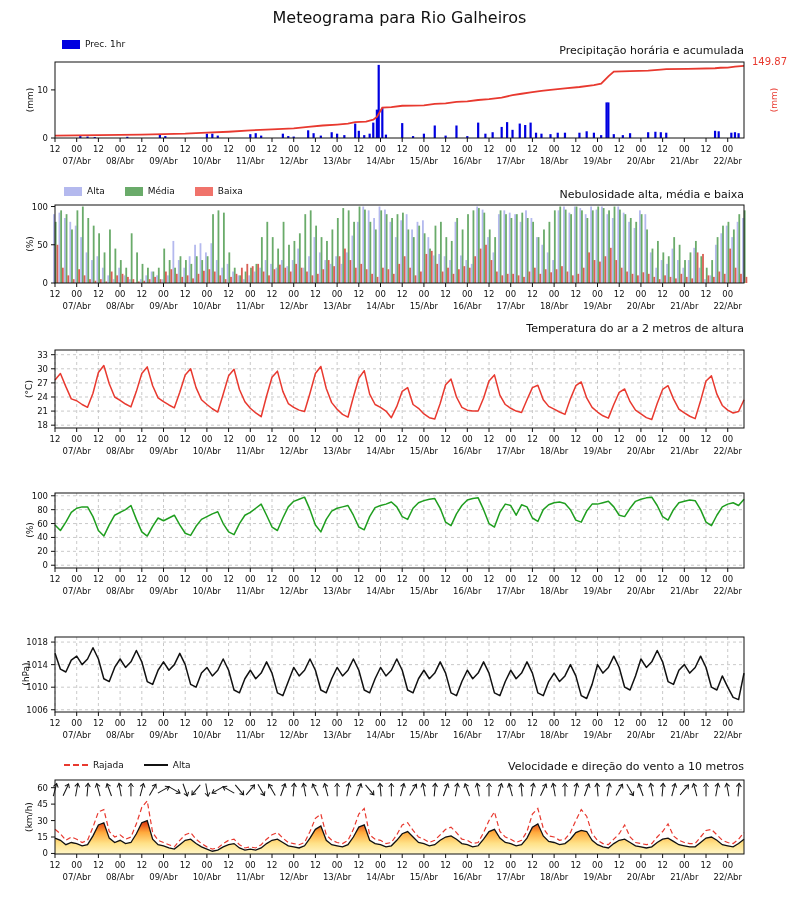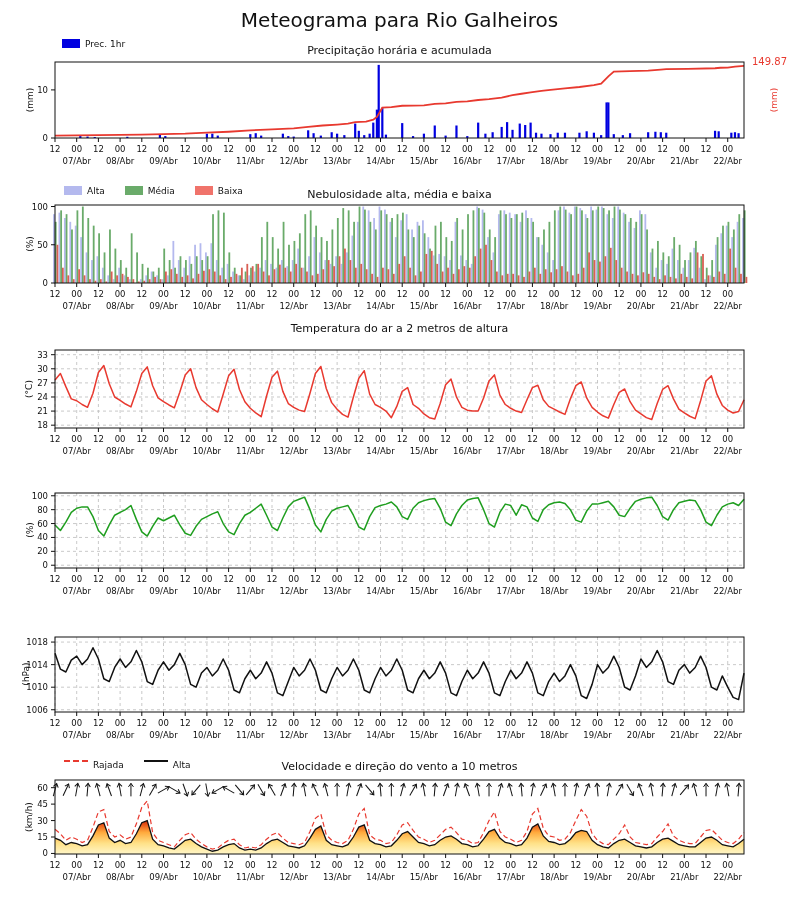--- a/index.html
+++ b/index.html
@@ -1,27 +1,27 @@
 <!DOCTYPE html>
 <html><head>
 <meta charset="utf-8">
 <style>
   html,body{margin:0;padding:0;background:#fff;}
   #page{position:relative;width:800px;height:900px;background:#ffffff;
         font-family:"DejaVu Sans",sans-serif;color:#111;overflow:hidden;}
   #plot-svg{position:absolute;left:0;top:0;}
   svg text{font-family:"DejaVu Sans",sans-serif;}
   .main-title{position:absolute;top:8px;left:55px;width:689px;text-align:center;
-        font-size:20px;color:#111;}
-  .sub-title{position:absolute;left:55px;width:689px;text-align:center;font-size:11px;color:#111;}
+        font-size:16px;color:#111;}
+  .sub-title{position:absolute;left:55px;width:689px;text-align:right;font-size:11px;color:#111;}
   .ylab{position:absolute;font-size:9px;color:#111;transform:rotate(-90deg);transform-origin:center;white-space:nowrap;}
   .ylab-right{color:#e8392f;}
   .annot{position:absolute;font-size:10px;color:#e8392f;}
   .legend{position:absolute;display:flex;align-items:center;gap:6px;font-size:9px;}
-  .legend .entry{display:flex;align-items:flex-start;gap:5px;margin-right:14px;}
+  .legend .entry{display:flex;align-items:center;gap:5px;margin-right:14px;}
   .patch{width:18px;height:9px;display:inline-block;background:#888;}
   .lsample{width:24px;height:0;border-top:2px solid #000;display:inline-block;}
   .lsample.dashed{border-top-style:dashed;}
 </style>
 </head>
 <body>
 
 <div id="page">
   <svg id="plot-svg" width="800" height="900">
       <defs></defs>

